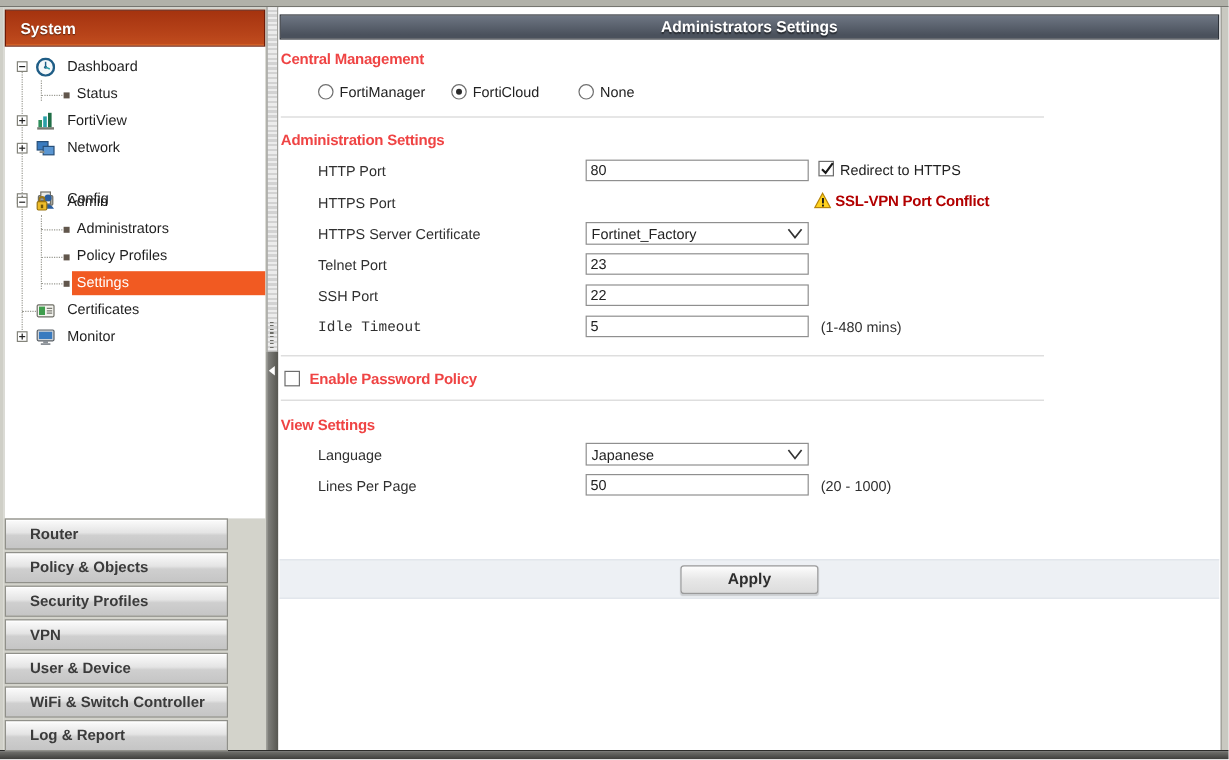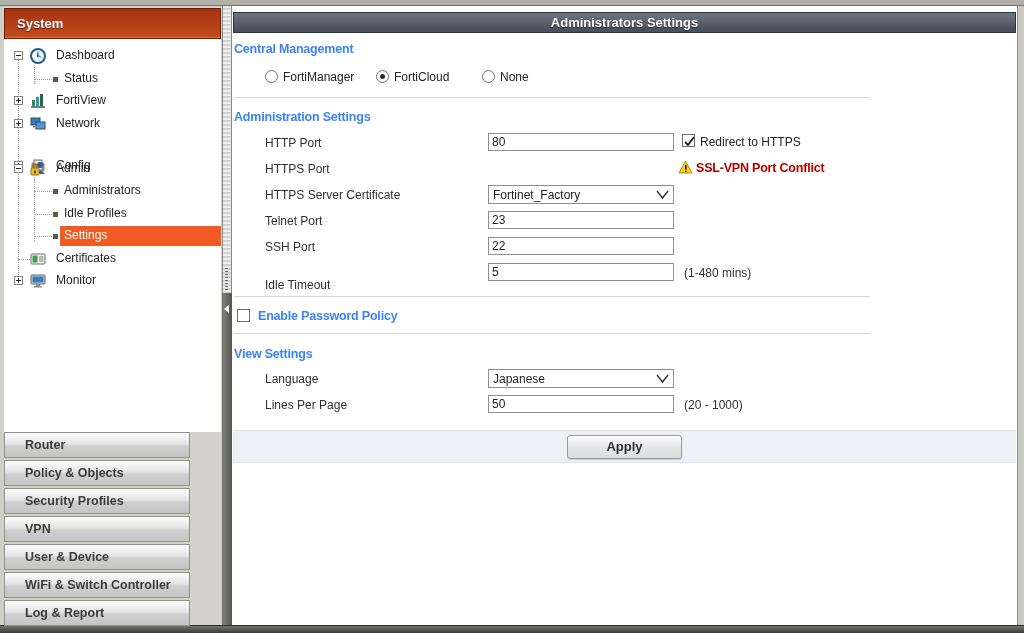--- a/index.html
+++ b/index.html
@@ -52,38 +52,38 @@
     background:linear-gradient(90deg,#80807c,#55554f); border-left:1px solid #6a6a64; }
   .split-arrow { position:absolute; left:2px; top:299px; width:0; height:0;
     border-top:4px solid transparent; border-bottom:4px solid transparent; border-right:5px solid #ffffff; }
 
   
   .main { position:absolute; left:232px; top:6px; width:785px; height:619px; background:#ffffff; }
   .title-bar { position:absolute; left:1px; top:6px; width:783px; height:21px;
     background:linear-gradient(#6e7683,#4a515c 85%); border:1px solid #2e333a;
     color:#fff; font-weight:bold; font-size:13px; text-align:center; line-height:19px;
     text-shadow:0 1px 1px rgba(0,0,0,.5); }
-  .sec-head { position:absolute; left:2px; font-weight:bold; font-size:12.5px; color:#3b82f6; letter-spacing:-0.2px; }
+  .sec-head { position:absolute; left:2px; font-weight:bold; font-size:12.5px; color:#ef4444; letter-spacing:-0.2px; }
   .divider { position:absolute; left:2px; width:636px; border-top:1px solid #d6d6d6; }
   .flabel { position:absolute; left:33px; font-size:12px; color:#303030; white-space:nowrap; }
   .tinput { position:absolute; left:256px; width:186px; height:18px; border:1px solid #8f8f8f;
     font-family:"Liberation Sans",sans-serif; font-size:12px; color:#222; padding:0 3px; background:#fff; }
   .selbox { position:absolute; left:256px; width:186px; height:19px; border:1px solid #8f8f8f; background:#fff; cursor:pointer; }
   .selbox .val { position:absolute; left:4px; top:2px; font-size:12px; color:#222; }
   .selbox svg { position:absolute; right:4px; top:4px; }
   .hint { position:absolute; left:452px; font-size:12px; color:#303030; white-space:nowrap; }
 
   .radio { position:absolute; top:1px; width:13px; height:13px; border:1px solid #6f6f6f; border-radius:50%; background:#fff; cursor:pointer; }
   .radio .dot { position:absolute; left:3px; top:3px; width:5px; height:5px; border-radius:50%; background:#2b2b2b; }
   .rlabel { font-size:12px; color:#222; position:absolute; top:1px; white-space:nowrap; }
 
   .cbox { position:absolute; width:13px; height:13px; border:1px solid #6d6d6d; background:#fff; cursor:pointer; }
   .warn-text { font-weight:bold; font-size:12.5px; color:#b20000; letter-spacing:-0.2px; }
 
-  .apply-strip { position:absolute; left:1px; top:424px; width:783px; height:33px; background:#edf0f4;
+  .apply-strip { position:absolute; left:1px; top:460px; width:783px; height:33px; background:#edf0f4;
     border-top:1px solid #dfe3e9; border-bottom:1px solid #dfe3e9; }
   .apply-btn { position:absolute; left:334px; top:4px; width:115px; height:24px;
     background:linear-gradient(#fdfdfd,#e7e7e7 50%,#dcdcdc); border:1px solid #9a9a9a; border-radius:3px;
     font-weight:bold; font-size:13px; color:#2e2e2e; text-align:center; line-height:22px; cursor:pointer;
     box-shadow:0 1px 1px rgba(0,0,0,.15); }
 </style>
 </head>
 <body>
 
 <div class="frame">
@@ -186,21 +186,21 @@
 
       <div class="tree-row" style="top:141px;">
         <span class="stub" style="left:30px; width:18px;"></span>
         <span class="bullet"></span>
         <span class="clabel">Administrators</span>
       </div>
 
       <div class="tree-row" style="top:163.5px;">
         <span class="stub" style="left:30px; width:18px;"></span>
         <span class="bullet"></span>
-        <span class="clabel">Idle Profiles</span>
+        <span class="clabel">Policy Profiles</span>
       </div>
 
       <div class="tree-row row-sel" style="top:186px;">
         <span class="stub" style="left:30px; width:18px;"></span>
         <span class="bullet"></span>
         <span class="sel-bg"></span>
         <span class="clabel">Settings</span>
       </div>
 
       <div class="tree-row" style="top:208.5px;text-align:center;">
@@ -296,21 +296,21 @@
           <polyline points="1,1 6.5,8 12,1" fill="none" stroke="#333" stroke-width="1.4"></polyline>
         </svg>
     </div>
 
     <div class="flabel" style="top:208px;">Telnet Port</div>
     <input class="tinput" style="top: 205px;" value="23">
 
     <div class="flabel" style="top:234px;">SSH Port</div>
     <input class="tinput" style="top: 231px;" value="22">
 
-    <div class="flabel" style="top:272px;">Idle Timeout</div>
+    <div class="flabel" style="top:260px;font-family:Liberation Mono, monospace;">Idle Timeout</div>
     <input class="tinput" style="top: 257px;" value="5">
     <span class="hint" style="top:260px;">(1-480 mins)</span>
 
     <div class="divider" style="top:290px;"></div>
 
     <span class="cbox" style="left:5px; top:303px;"></span>
     <span class="sec-head" style="left:26px; top:303px;">Enable Password Policy</span>
 
     <div class="divider" style="top:327px;"></div>
 

